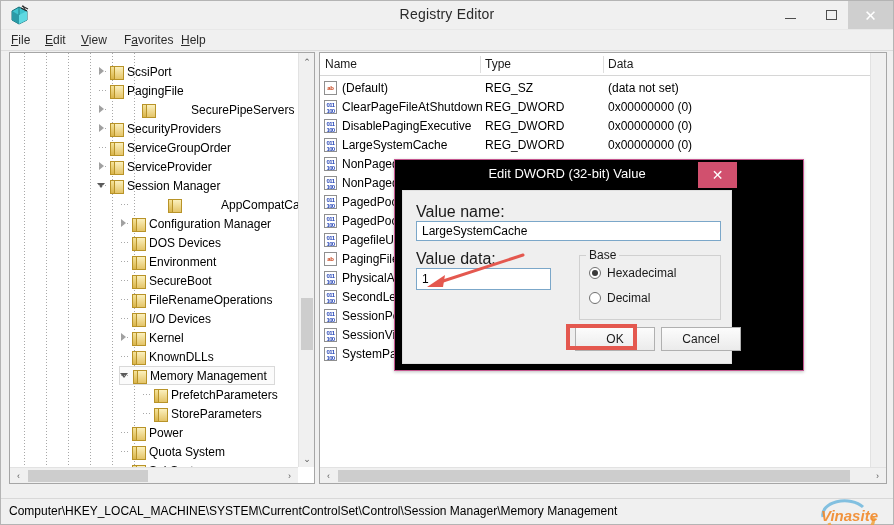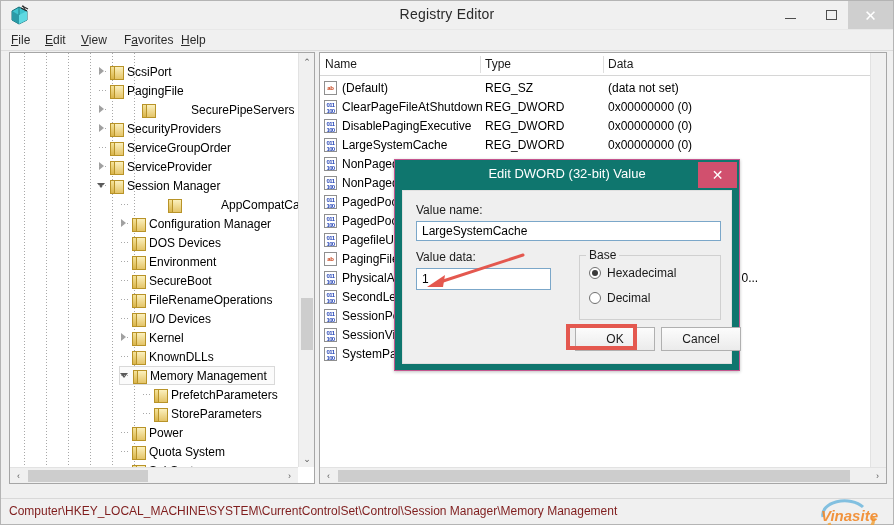--- a/index.html
+++ b/index.html
@@ -170,50 +170,50 @@
   }
   .ico-ab { color:#c8441c; padding-top:3px; letter-spacing:-0.3px; }
   .ico-bin { color:#2a49b8; padding-top:1px; letter-spacing:-0.6px; }
 
   
   #statusbar {
     position:absolute; left:0; bottom:0; width:892px; height:26px;
     background:#f0f0f0; border-top:1px solid #d8d8d8;
   }
   #status-text {
-    position:absolute; left:8px; top:5px; font-size:12px; color:#7f1d1d;
+    position:absolute; left:8px; top:5px; font-size:12px; color:#000000;
     white-space:nowrap;
   }
   #watermark {
     position:absolute; right:4px; top:-8px; width:74px; height:40px;
   }
 
   
   #dialog {
-    position:absolute; left:393px; top:158px; width:346px; height:212px;
-    background:#0f766e; border:1px solid #c4568f;
+    position:absolute; left:393px; top:158px; width:410px; height:212px;
+    background:#000000; border:1px solid #c4568f;
     box-shadow: 0 1px 3px rgba(0,0,0,0.25);
   }
   #dlg-title {
     position:absolute; left:0; top:0; width:344px; height:30px;
   }
   #dlg-title-text {
     position:absolute; left:0; top:6px; width:344px; text-align:center;
     font-size:13px; color:#ffffff;
   }
   #dlg-close {
     position:absolute; right:2px; top:2px; width:39px; height:26px;
     background:#d1506e; color:#ffffff;
     display:flex; align-items:center; justify-content:center; font-size:14px;
   }
   #dlg-body {
     position:absolute; left:7px; top:30px; width:330px; height:174px;
     background:#efefef; border:1px solid #e0e0e0;
   }
-  .dlg-label { position:absolute; font-size:12px; color:#1a1a1a; }
+  .dlg-label { position:absolute; font-size:16px; color:#1a1a1a; }
   .dlg-input {
     position:absolute; background:#ffffff; border:1px solid #7ba7c9;
     font-size:12px; color:#000; display:flex; align-items:center;
     padding-left:5px;
   }
   #vn-label { left:13px; top:12px; }
   #vn-input { left:13px; top:30px; width:305px; height:20px; }
   #vd-label { left:13px; top:59px; }
   #vd-input { left:13px; top:77px; width:135px; height:22px; }
 

